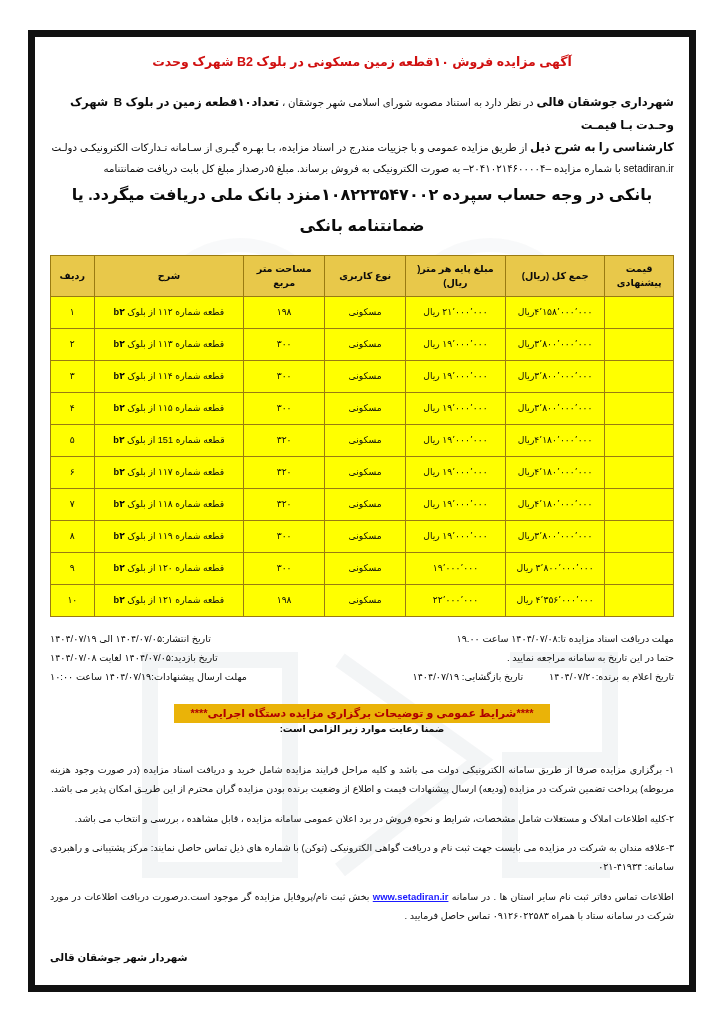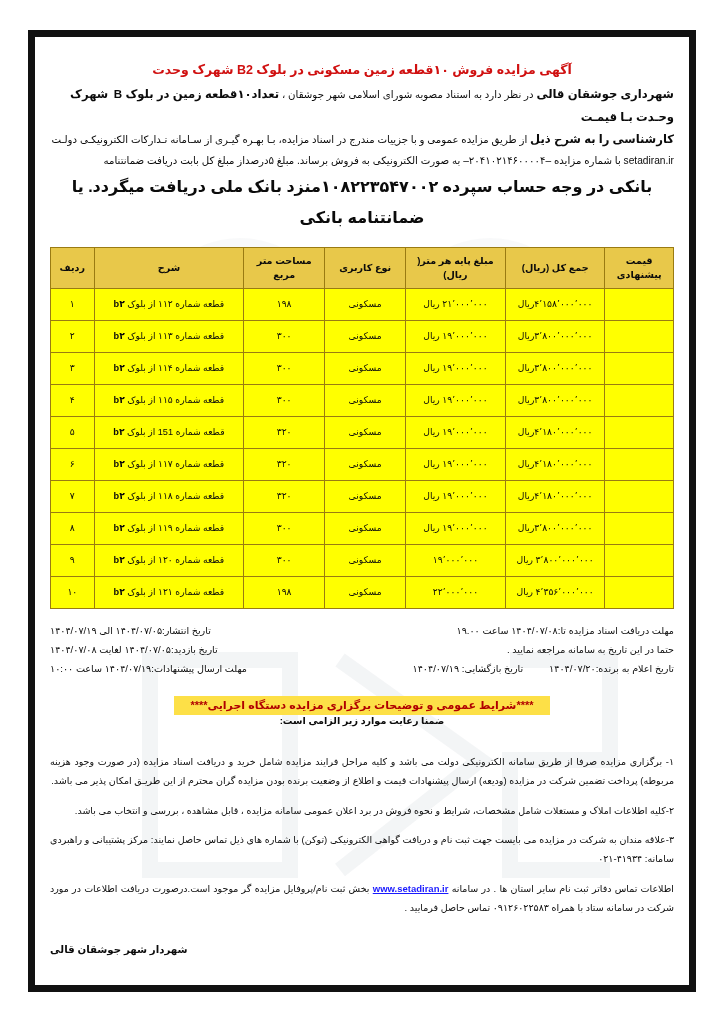--- a/index.html
+++ b/index.html
@@ -49,39 +49,39 @@
     width: 668px;
     height: 962px;
     border: 7px solid #111111;
     box-sizing: border-box;
     background: transparent;
     z-index: 1;
   }
   .page {
     position: absolute;
     left: 28px;
-    top: 30px;
+    top: 22px;
     width: 668px;
     height: 962px;
     box-sizing: border-box;
     padding: 10px 22px 0 22px;
     z-index: 2;
   }
 
   
   .title {
     text-align: center;
     color: #d01010;
     font-weight: bold;
     font-size: 12.5px;
     margin-top: 22px;
     letter-spacing: 0;
   }
   .intro {
-    margin-top: 6px;
+    margin-top: 22px;
     font-size: 10.2px;
     line-height: 1.95;
     text-align: justify;
     text-align-last: justify;
   }
   .intro .b { font-weight: bold; font-size: 11.6px; }
   .intro .ltr { direction: ltr; unicode-bidi: embed; display: inline-block; }
   .intro-line { display: block; }
   .intro-center { text-align: center; text-align-last: center; font-weight: bold; font-size: 16px; }
   .intro-right { text-align: right; text-align-last: right; }
@@ -135,21 +135,21 @@
   .dates .cell { white-space: nowrap; }
   .dates .spacer { flex: 1 1 auto; }
 
   
   .banner-wrap {
     margin-top: 16px;
     text-align: center;
   }
   .banner {
     display: inline-block;
-    background: #fde047;
+    background: #eab308;
     color: #b00000;
     font-weight: bold;
     font-size: 11px;
     padding: 3px 16px;
   }
   .subnote {
     margin-top: 0;
     font-size: 9.6px;
     font-weight: bold;
     text-align: center;

